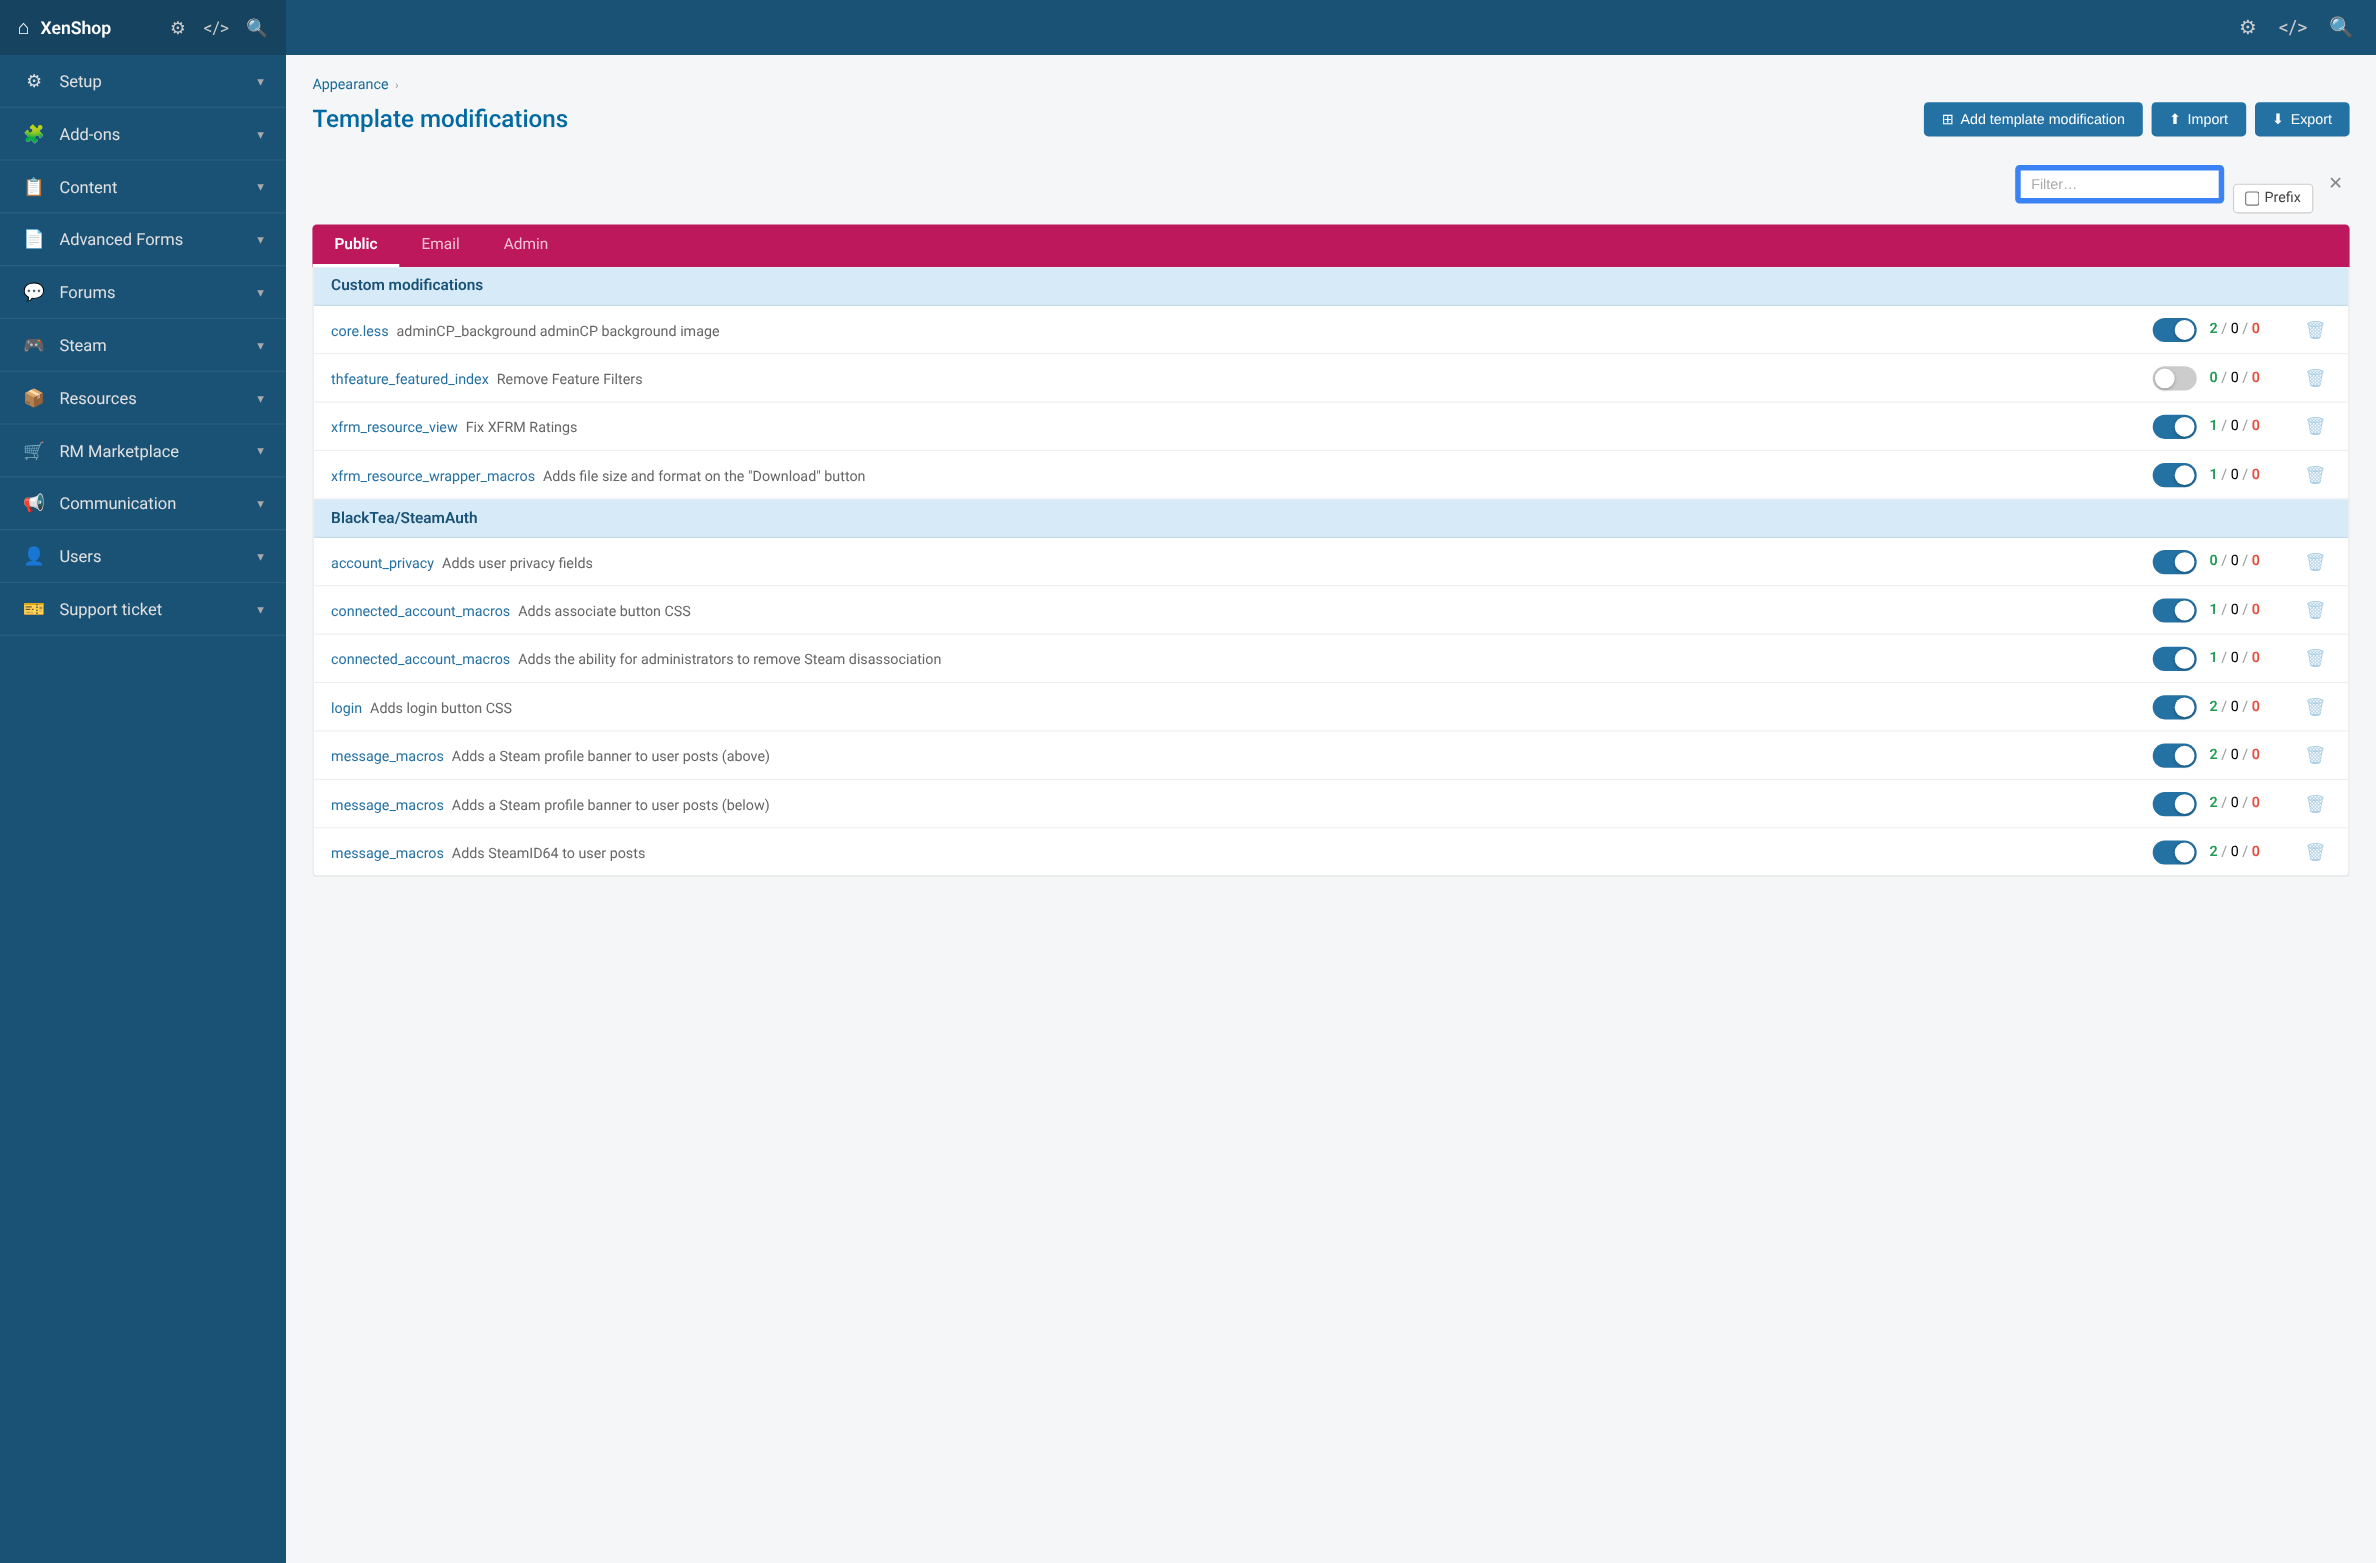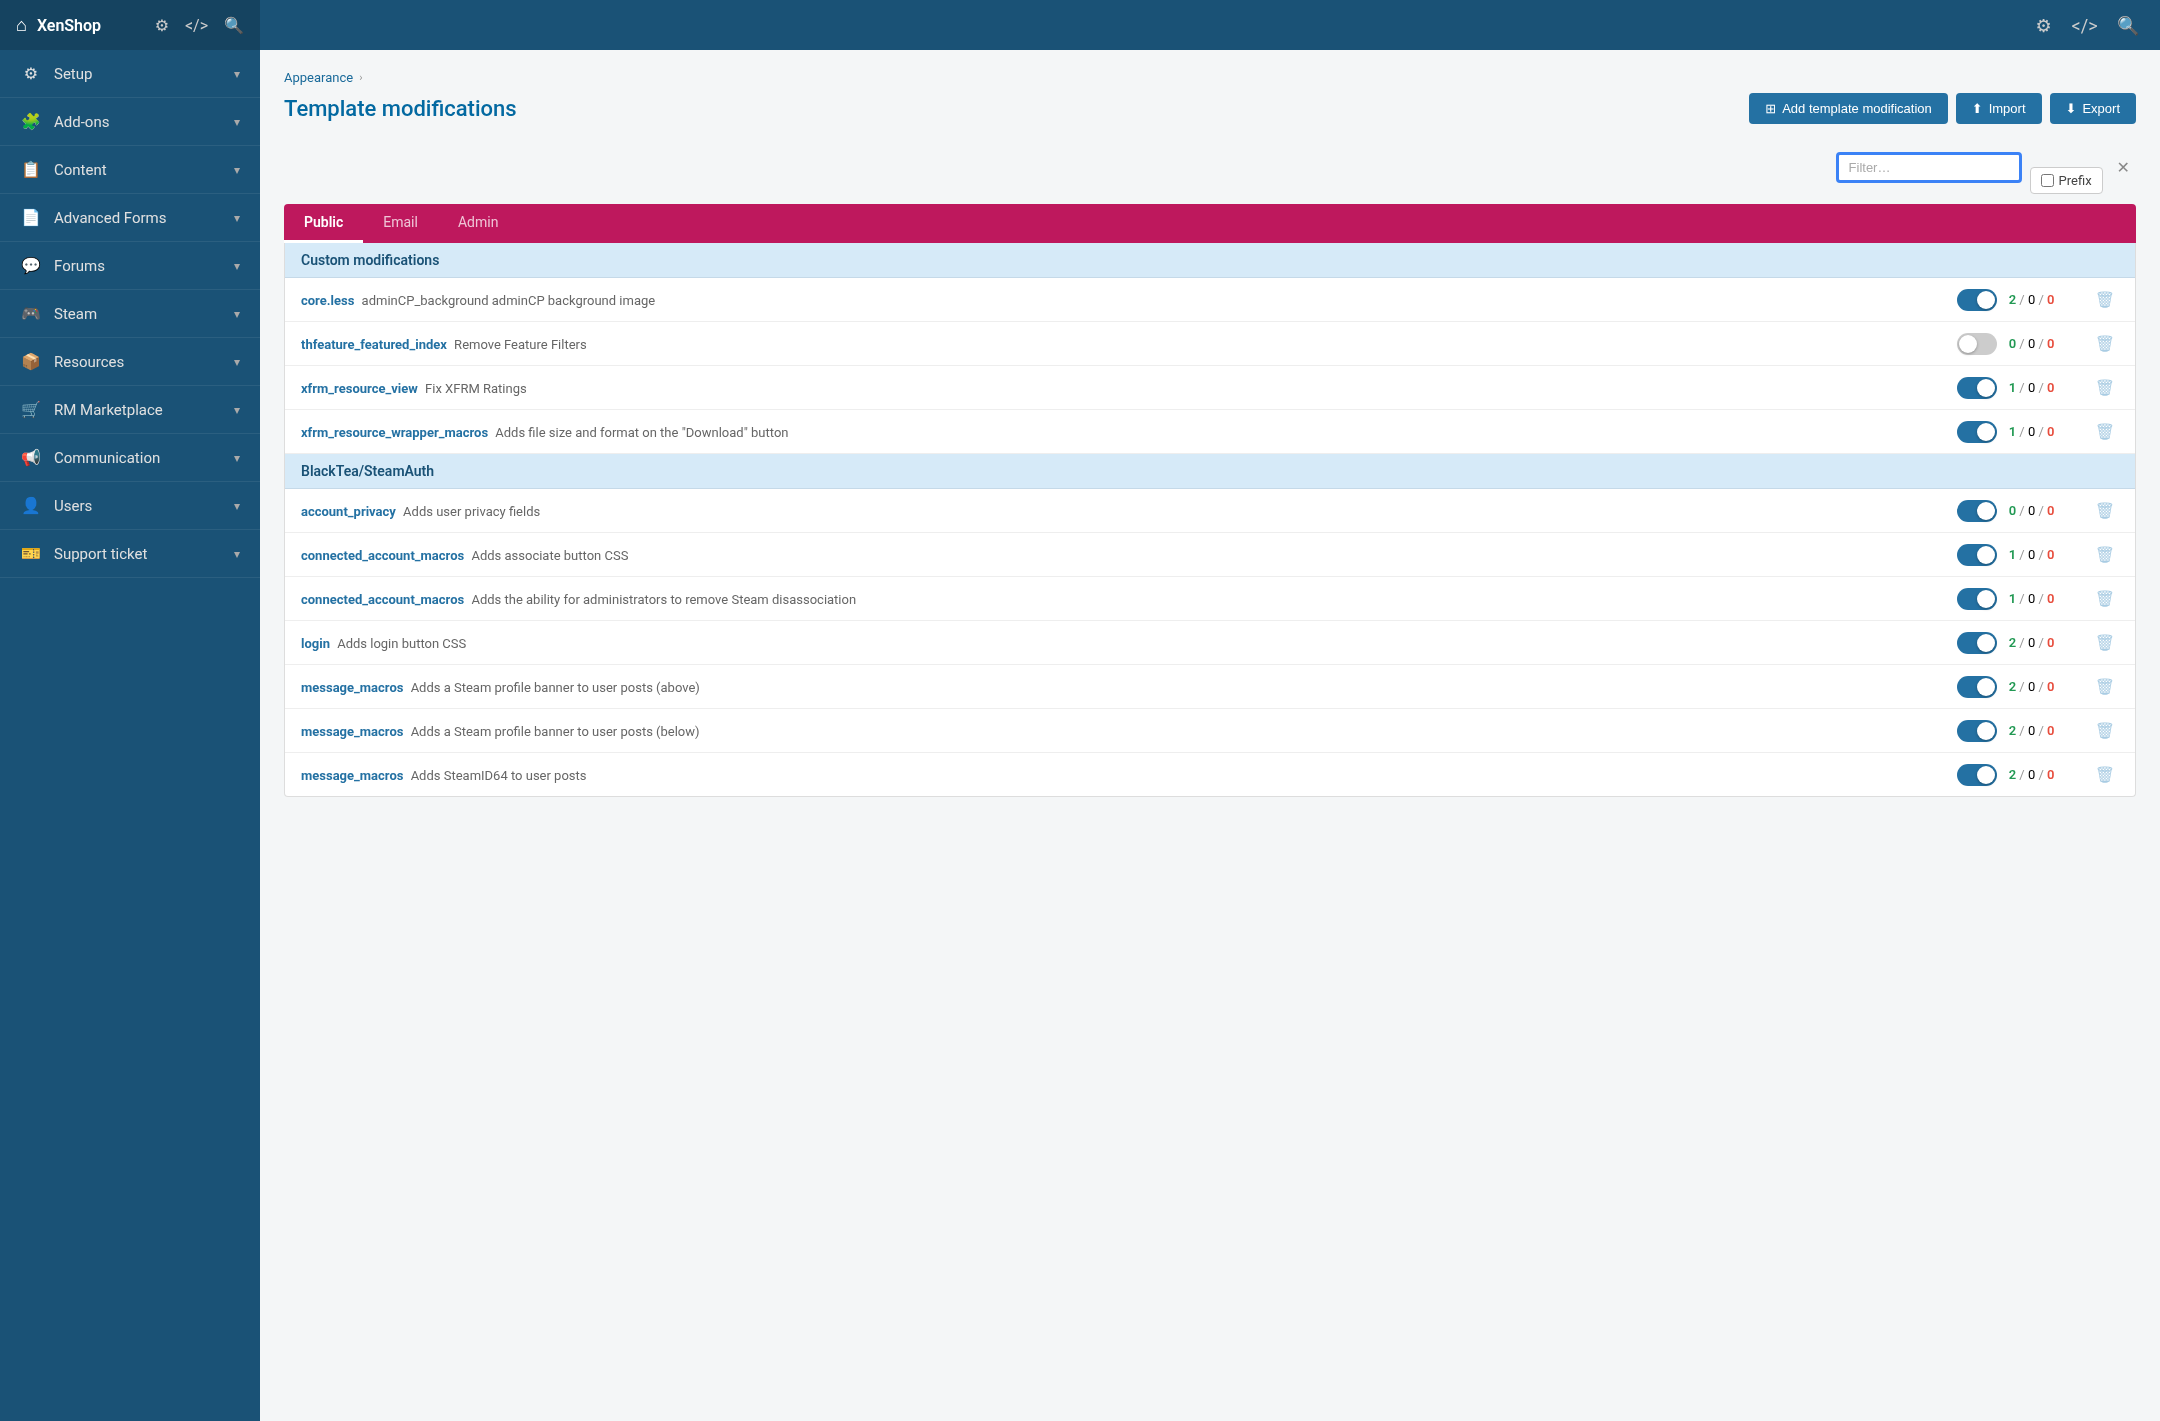--- a/index.html
+++ b/index.html
@@ -110,21 +110,21 @@
       justify-content: flex-end;
       align-items: center;
       gap: 8px;
       margin-bottom: 10px;
     }
     .filter-input-wrap {
       position: relative;
       display: flex;
       align-items: flex-start;
       background: #fff;
-      border: 3px solid #3b82f6;
+      border: 5px solid #3b82f6;
       border-radius: 4px;
       padding: 5px 10px;
       gap: 6px;
     }
     .filter-input {
       border: none;
       outline: none;
       font-size: 13px;
       width: 160px;
       color: #333;
@@ -192,21 +192,21 @@
 
     
     .mod-row {
       display: flex;
       align-items: center;
       padding: 10px 16px;
       border-bottom: 1px solid #eee;
       gap: 12px;
     }
     .mod-row:last-child { border-bottom: none; }
-    .mod-name { color: #2471a3; font-weight: 700; font-size: 13px; cursor: pointer; }
+    .mod-name { color: #2471a3; font-weight: 400; font-size: 13px; cursor: pointer; }
     .mod-desc { color: #666; font-size: 13px; margin-left: 4px; }
     .mod-info { flex: 1; }
     .mod-actions { display: flex; align-items: center; gap: 12px; }
 
     
     .toggle {
       width: 40px;
       height: 22px;
       border-radius: 11px;
       display: flex;

